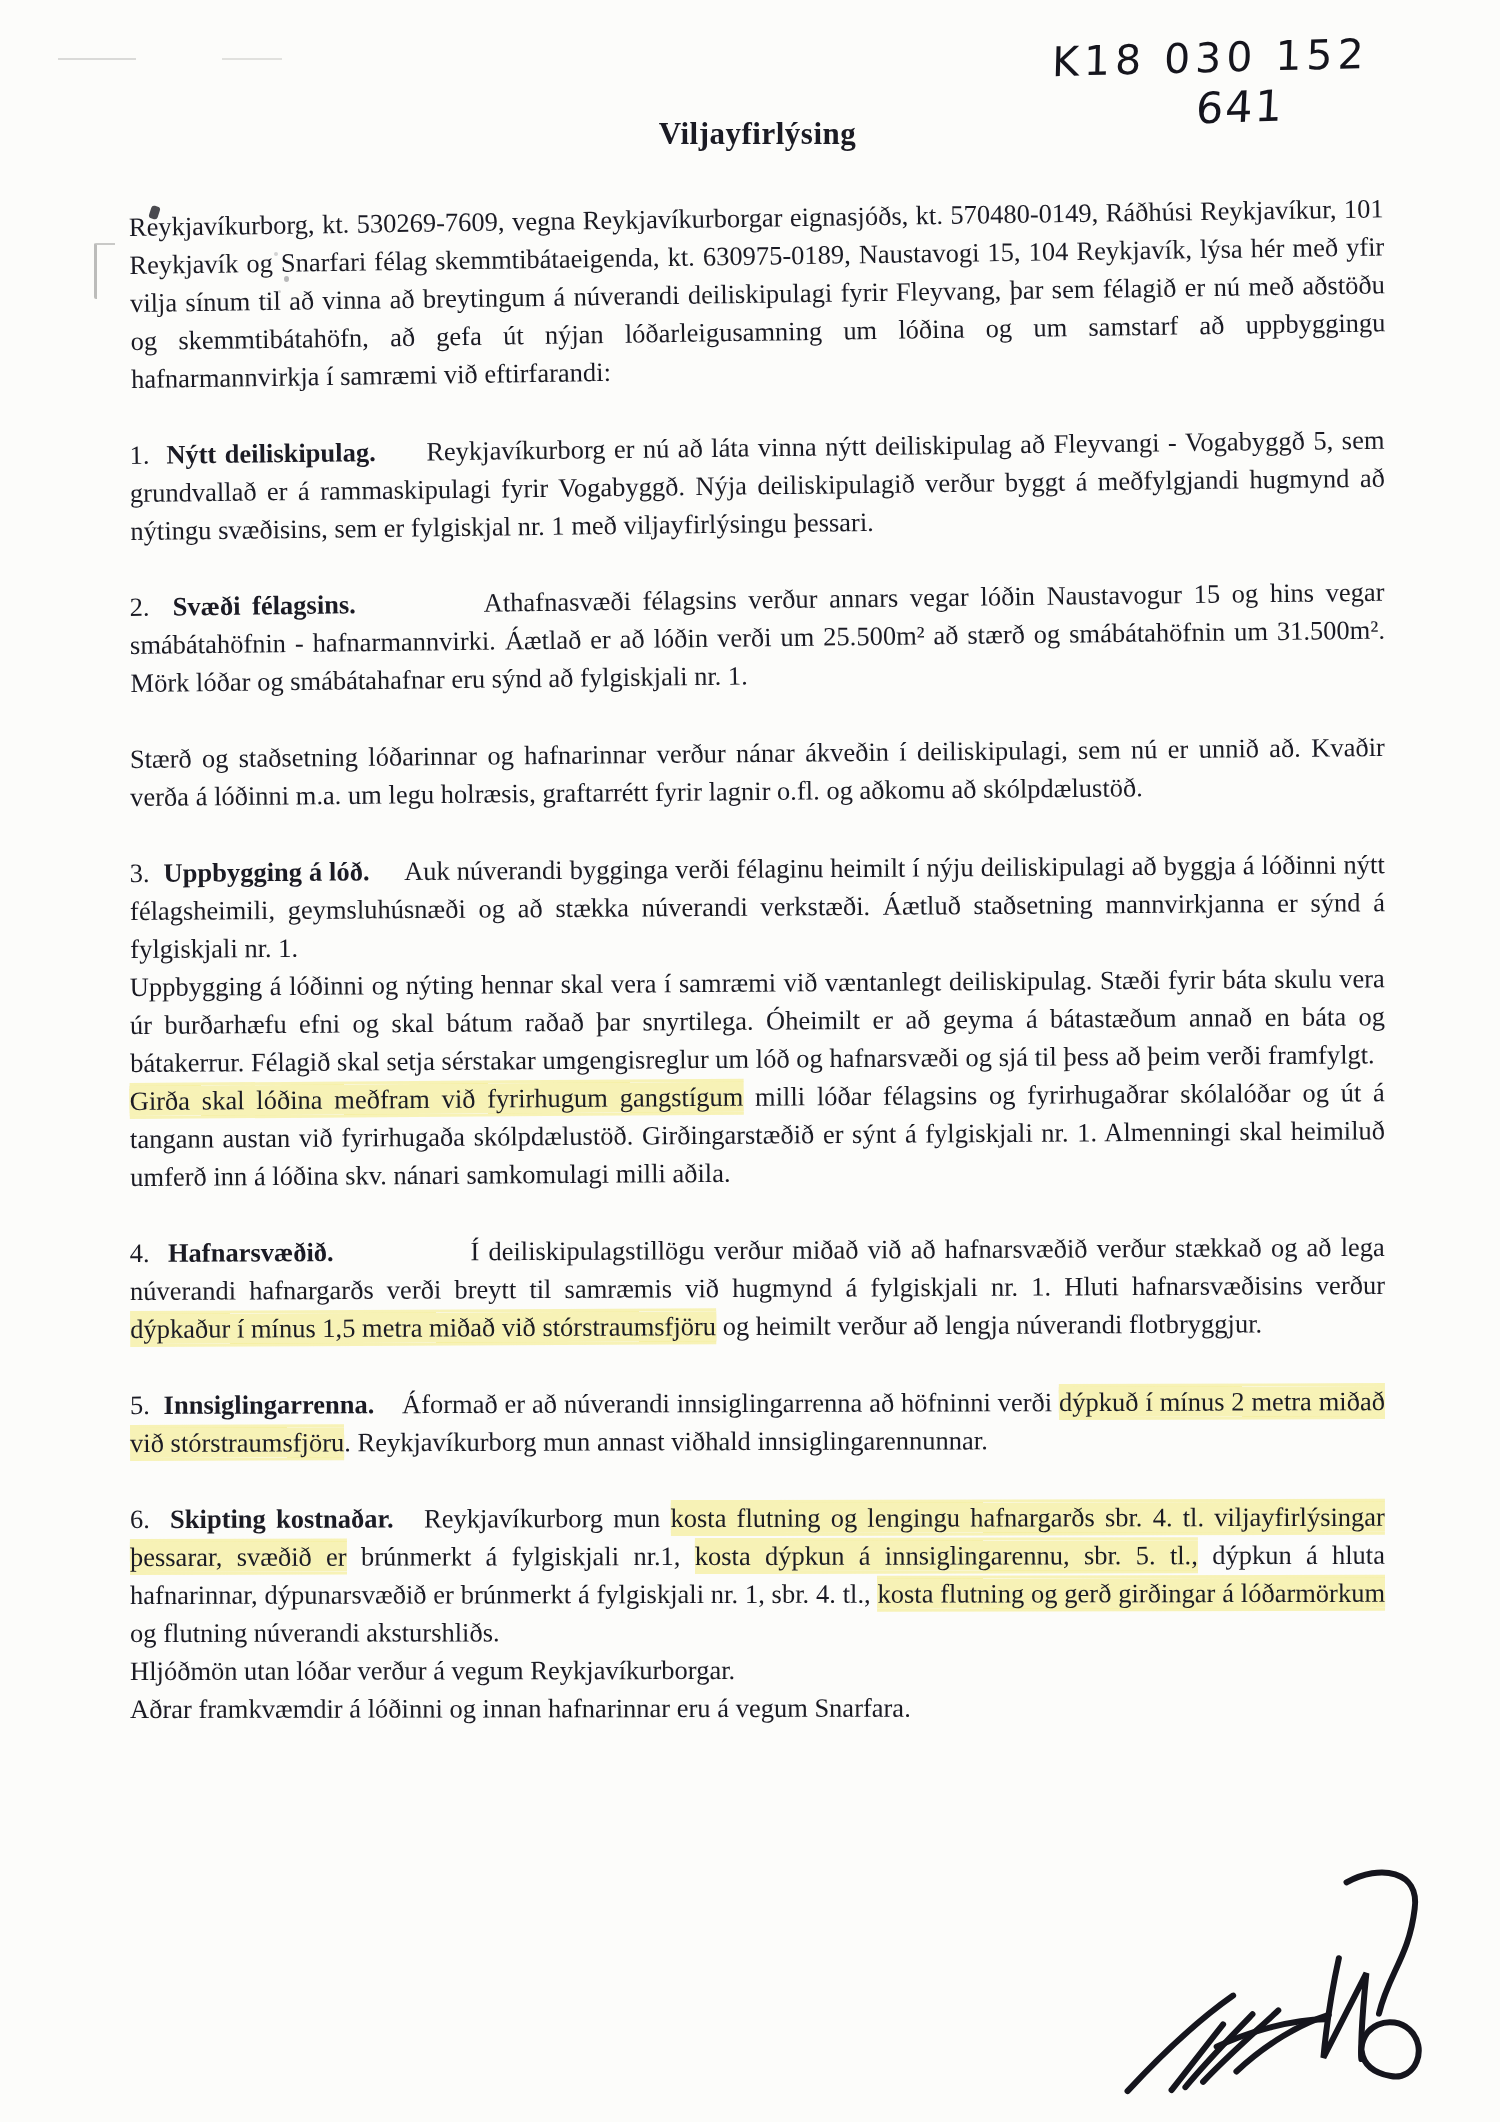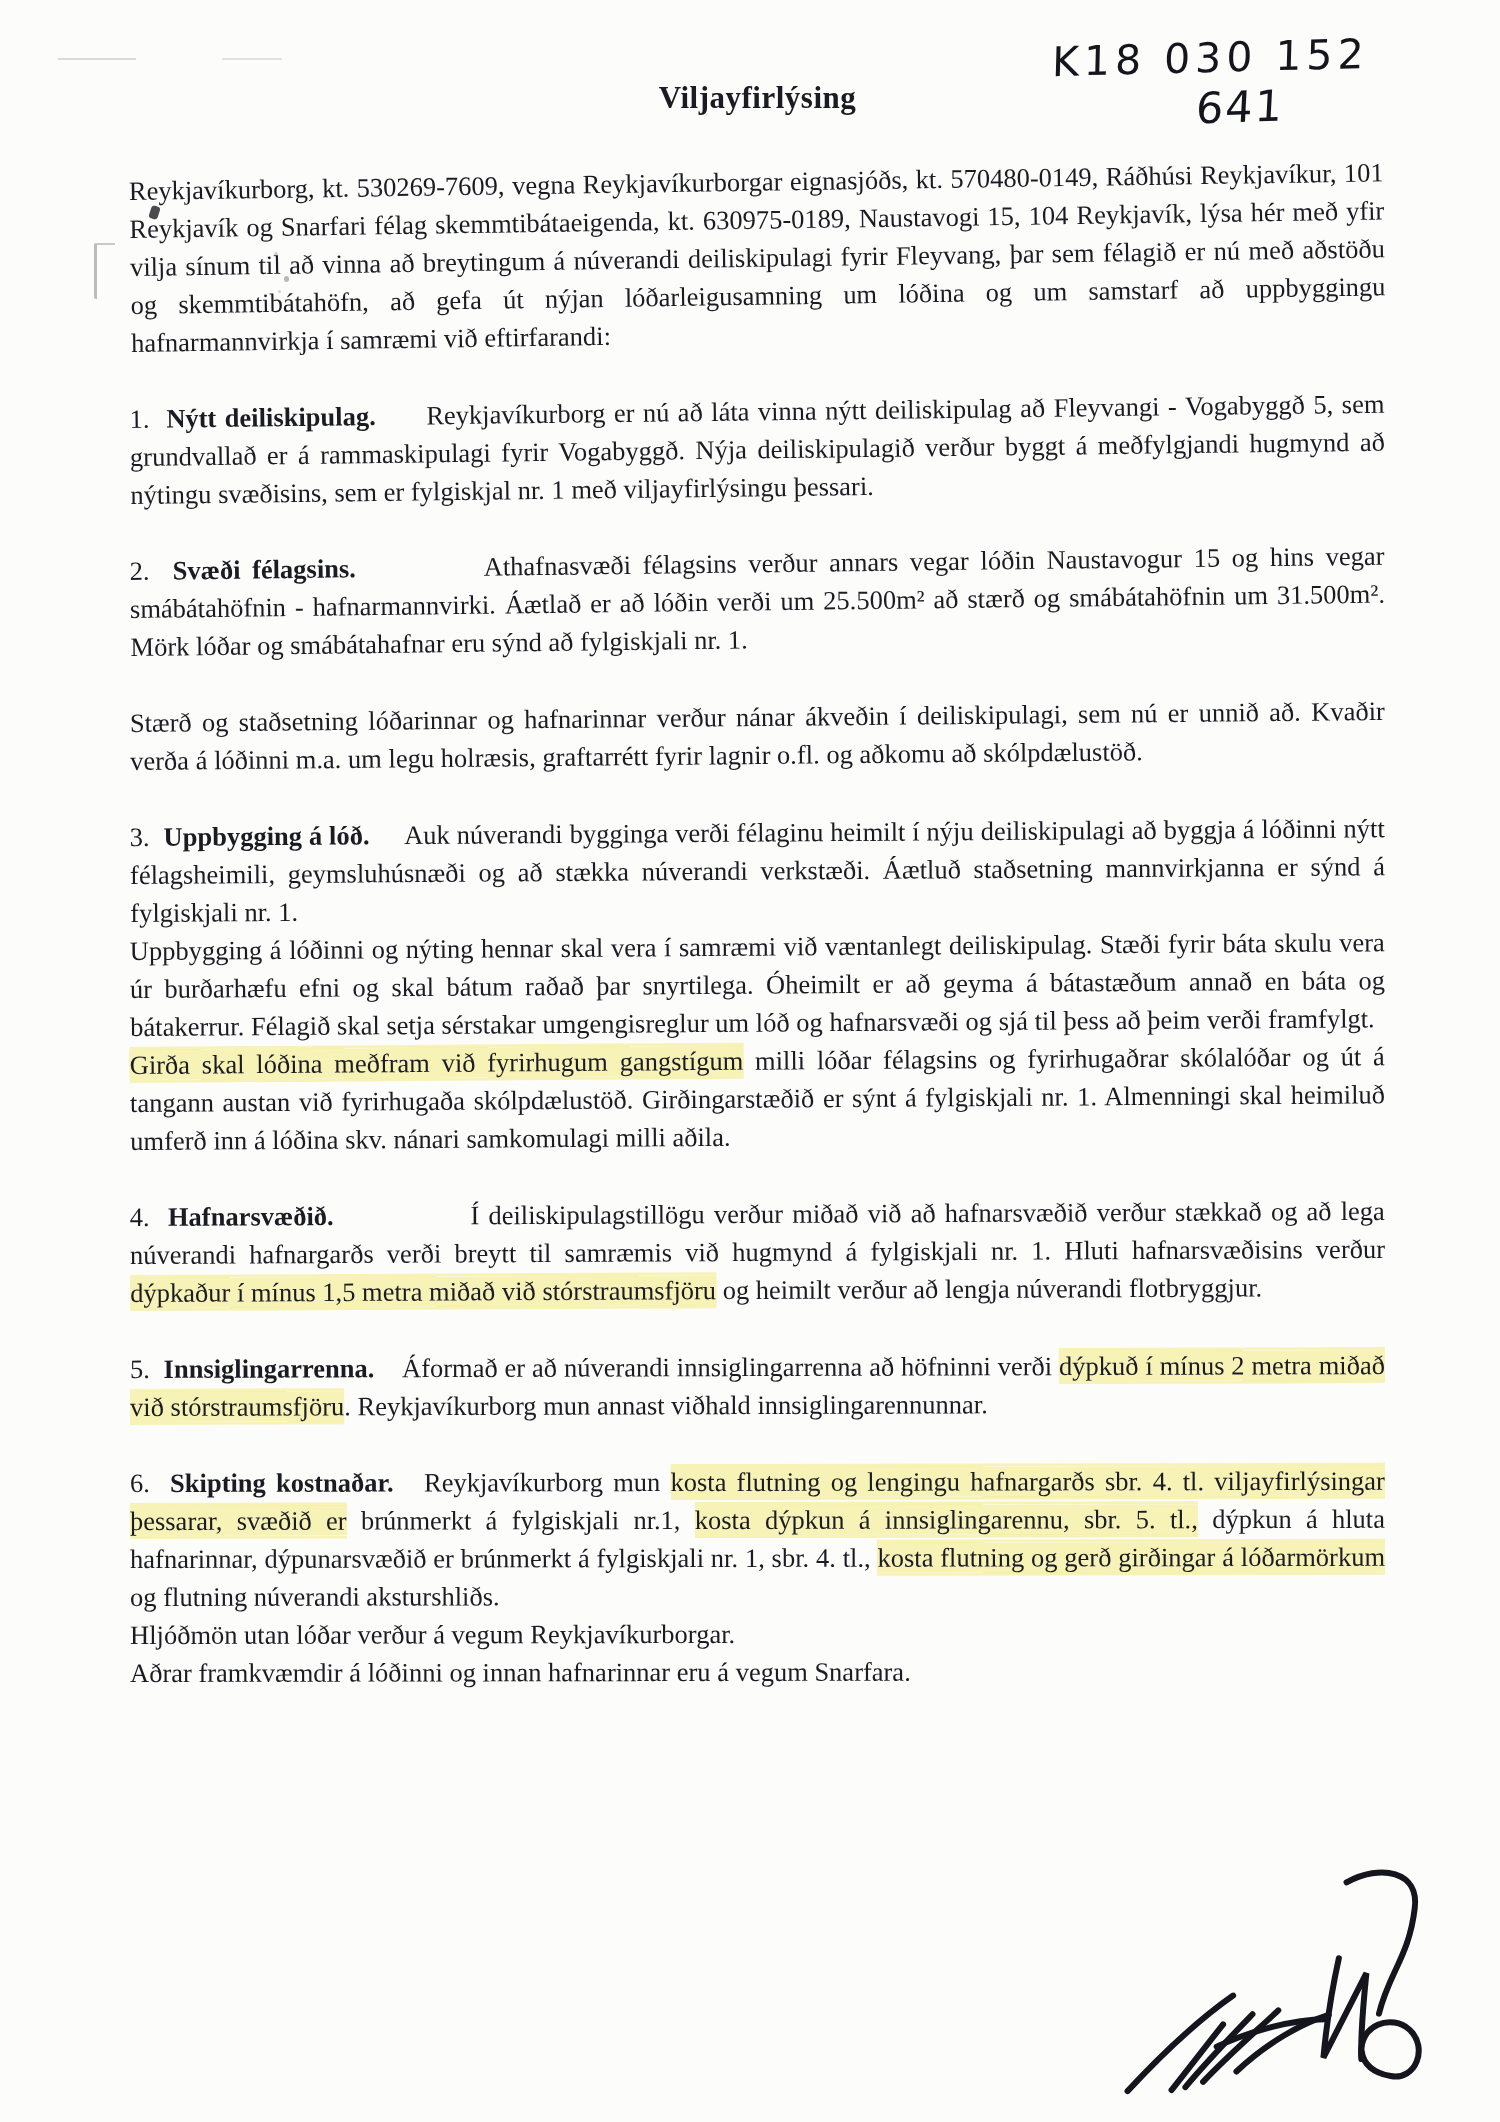--- a/index.html
+++ b/index.html
@@ -16,21 +16,21 @@
     height: 2122px;
     background: #fcfcfa;
     font-family: "Liberation Serif", "DejaVu Serif", serif;
     color: var(--ink, #1b1b24);
   }
   .content {
     padding: 0 115px 0 130px;
   }
   .title {
     margin: 0;
-    padding-top: 80px;
+    padding-top: 116px;
     text-align: center;
     font-size: 31px;
     font-weight: bold;
     letter-spacing: 0.5px;
   }
   .para {
     margin: 0;
     font-size: 26.5px;
     line-height: 38px;
     text-align: justify;

